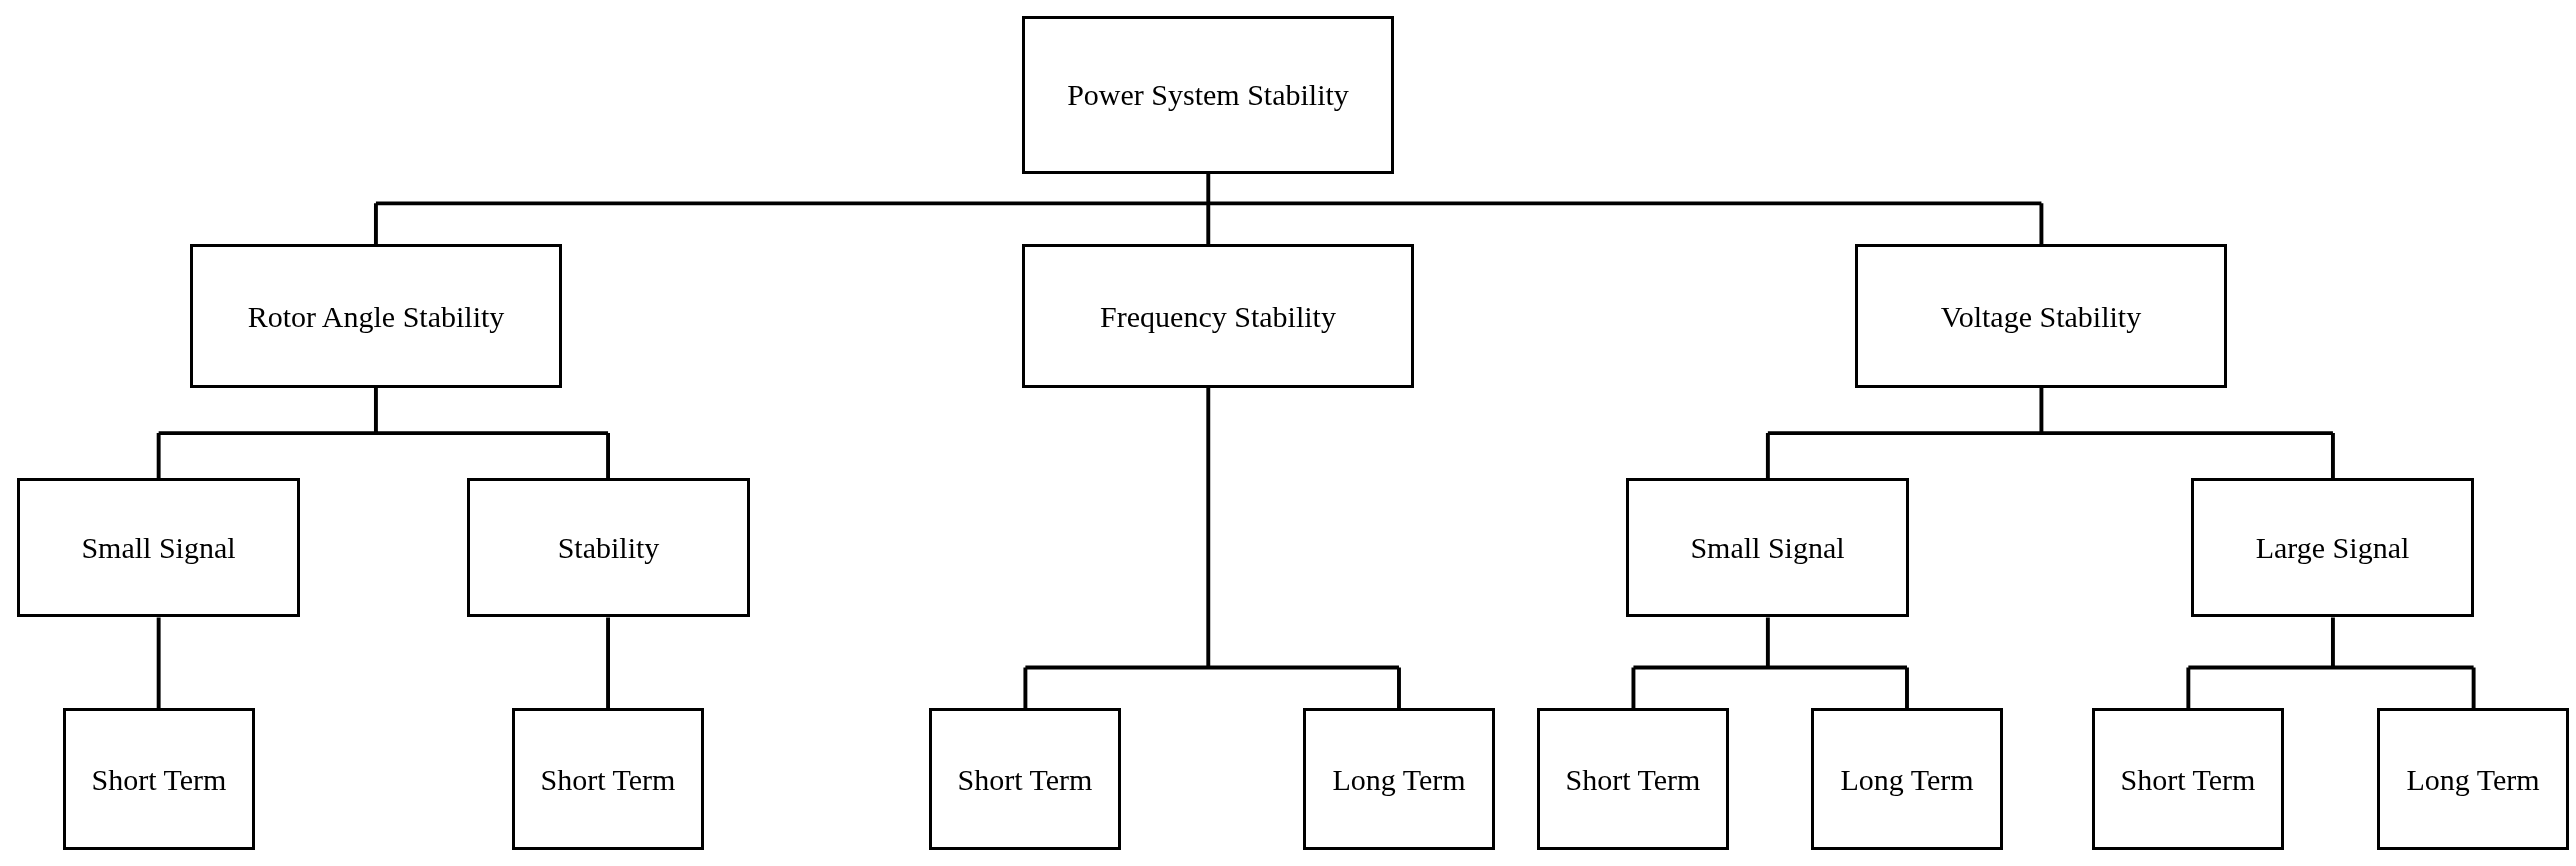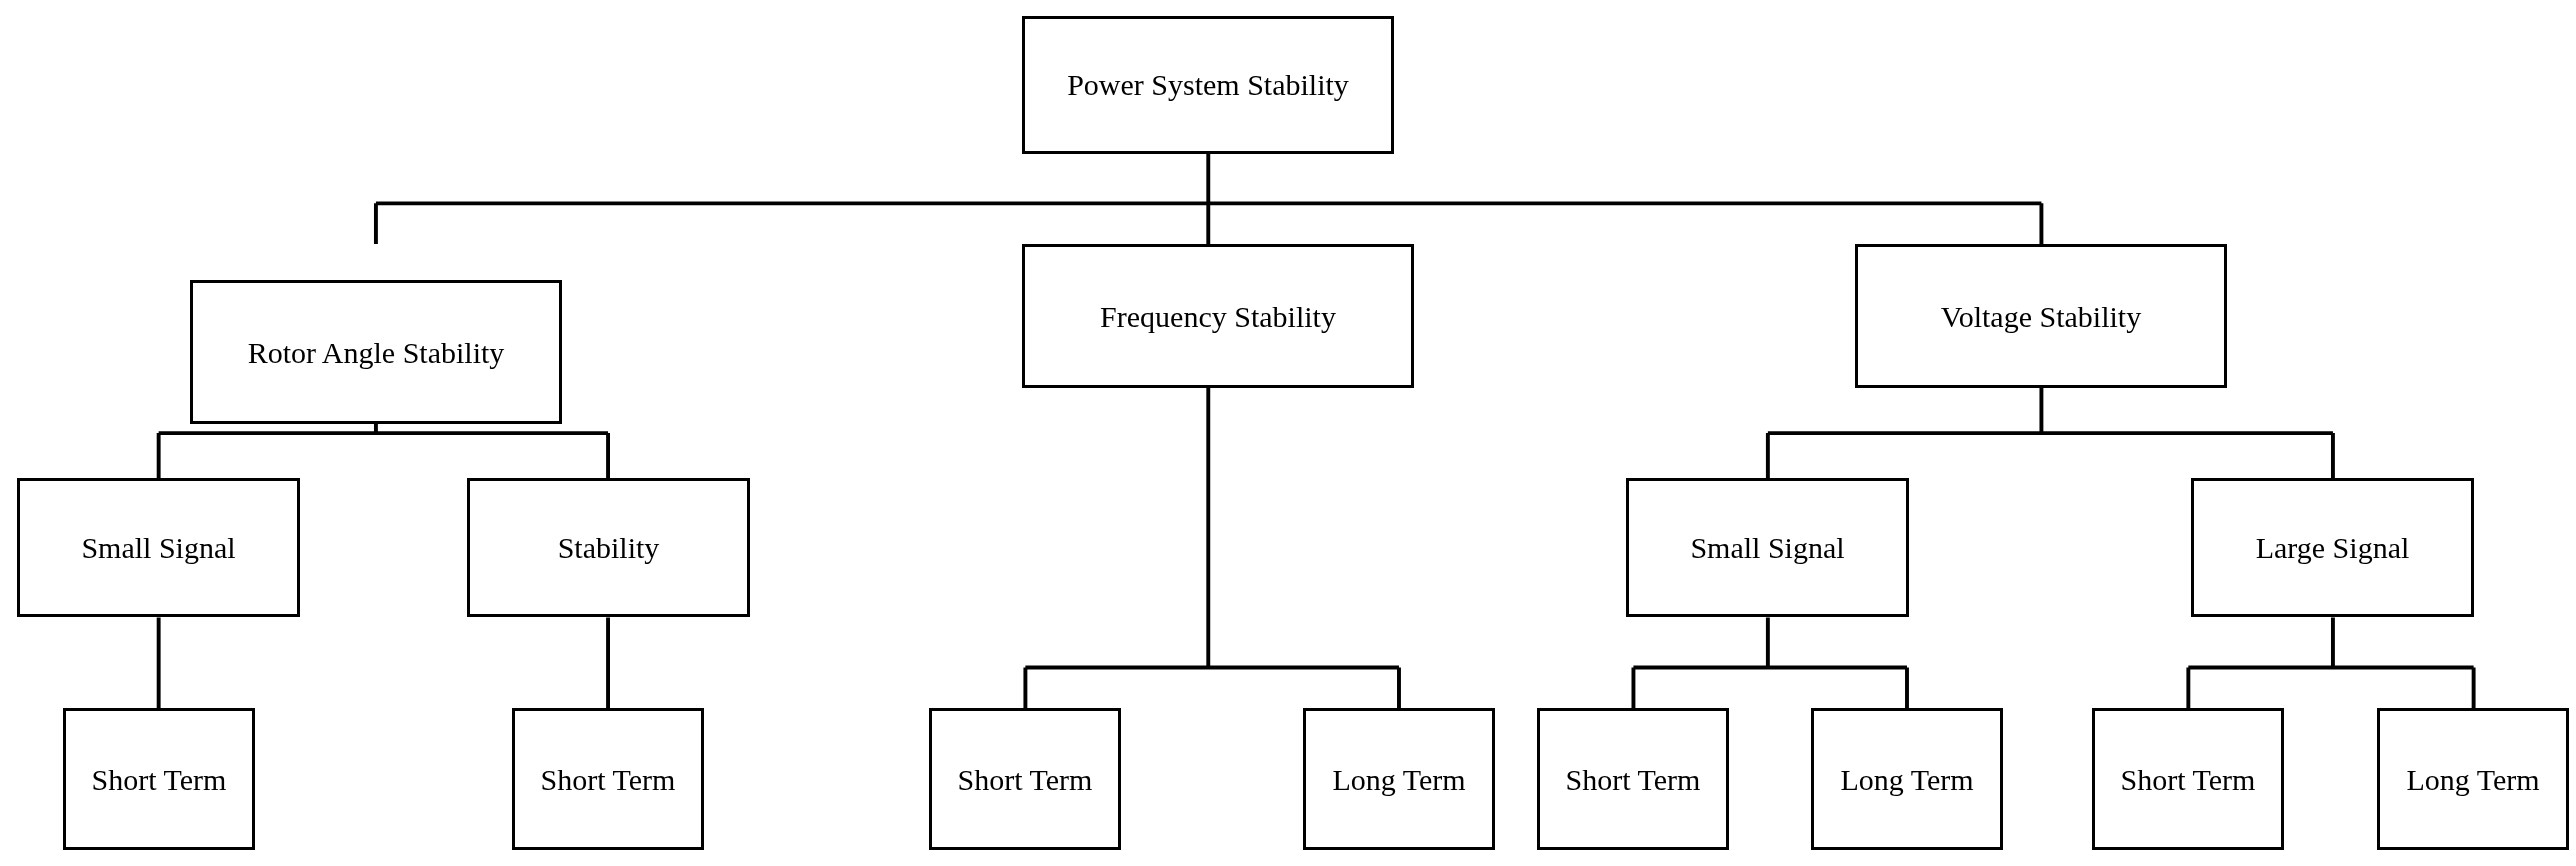--- a/index.html
+++ b/index.html
@@ -54,25 +54,25 @@
 
     <path d="M1546 496 V854 M1312 854 H1790 M1312 854 V906 M1790 854 V906" stroke="#000000" stroke-width="5" fill="none"></path>
 
     <path d="M203 790 V906 M778 790 V906" stroke="#000000" stroke-width="5" fill="none"></path>
 
     <path d="M2262 790 V854 M2090 854 H2440 M2090 854 V906 M2440 854 V906" stroke="#000000" stroke-width="5" fill="none"></path>
 
     <path d="M2985 790 V854 M2800 854 H3165 M2800 854 V906 M3165 854 V906" stroke="#000000" stroke-width="5" fill="none"></path>
   </svg>
 
-  <div class="node" style="left:1022px; top:15.6px; width:372px; height:138px;">
+  <div class="node" style="left:1022px; top:15.6px; width:372px; height:158px;">
     <span class="label">Power System Stability</span>
   </div>
 
-  <div class="node" style="left:190px; top:244px; width:372px; height:144px;margin-top:36px;">
+  <div class="node" style="left:190px; top:244px; width:372px; height:144px;">
     <span class="label">Rotor Angle Stability</span>
   </div>
   <div class="node" style="left:1022px; top:244px; width:392px; height:144px;">
     <span class="label">Frequency Stability</span>
   </div>
   <div class="node" style="left:1855px; top:244px; width:372px; height:144px;">
     <span class="label">Voltage Stability</span>
   </div>
 
   <div class="node" style="left:17px; top:478px; width:283px; height:139px;">

